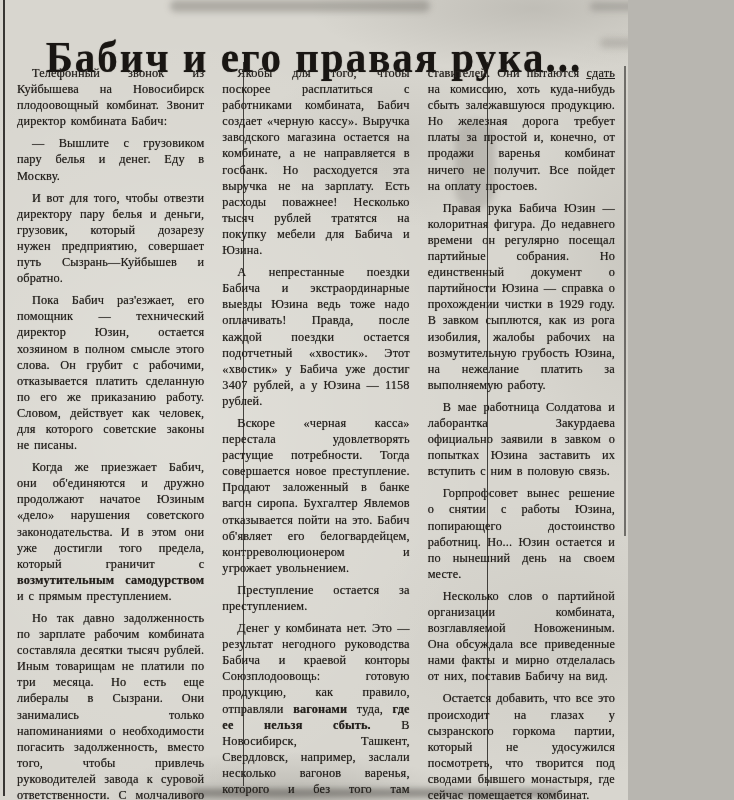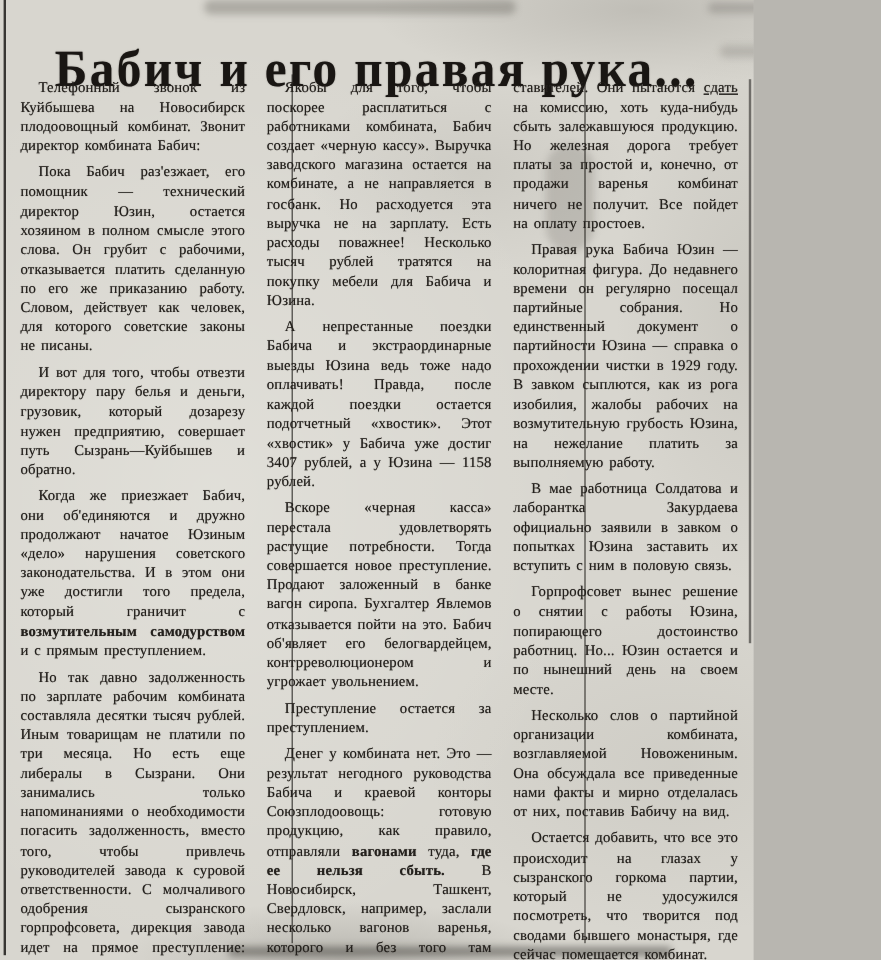--- a/index.html
+++ b/index.html
@@ -85,22 +85,23 @@
   <div class="rule-v rule-left"></div>
   <div class="rule-v rule-c1"></div>
   <div class="rule-v rule-c2"></div>
   <div class="rule-v rule-right"></div>
 
   <h1 class="headline">Бабич и его правая рука...</h1>
 
   <div class="columns">
     <div class="col">
         <p><span>Телефонный звонок из Куйбышева на Новосибирск плодоовощный комбинат. Звонит директор комбината Бабич:</span></p>
+        <p><span>— Вышлите с грузовиком пару белья и денег. Еду в Москву.</span></p>
+        <p><span>И вот для того, чтобы отвезти директору пару белья и деньги, грузовик, который дозарезу нужен предприятию, совершает путь Сызрань—Куйбышев и обратно.</span></p>
         <p><span>Пока Бабич раз'езжает, его помощник — технический директор Юзин, остается хозяином в полном смысле этого слова. Он грубит с рабочими, отказывается платить сделанную по его же приказанию работу. Словом, действует как человек, для которого советские законы не писаны.</span></p>
-        <p><span>И вот для того, чтобы отвезти директору пару белья и деньги, грузовик, который дозарезу нужен предприятию, совершает путь Сызрань—Куйбышев и обратно.</span></p>
         <p><span>Когда же приезжает Бабич, они об'единяются и дружно продолжают начатое Юзиным «дело» нарушения советского законодательства. И в этом они уже достигли того предела, который граничит с </span><span class="b">возмутительным самодурством</span><span> и с прямым преступлением.</span></p>
         <p><span>Но так давно задолженность по зарплате рабочим комбината составляла десятки тысяч рублей. Иным товарищам не платили по три месяца. Но есть еще либералы в Сызрани. Они занимались только напоминаниями о необходимости погасить задолженность, вместо того, чтобы привлечь руководителей завода к суровой ответственности. С молчаливого одобрения сызранского горпрофсовета, дирекция завода идет на прямое преступление: увольняет одних рабочих, предоставляет отпуск другим, не производя расчета. И по сей день в списках бухгалтерии числятся уволенные рабочие, не получившие заработок за апрель.</span></p>
       </div>
     <div class="col">
         <p><span>Якобы для того, чтобы поскорее расплатиться с работниками комбината, Бабич создает «черную кассу». Выручка заводского магазина остается на комбинате, а не направляется в госбанк. Но расходуется эта выручка не на зарплату. Есть расходы поважнее! Несколько тысяч рублей тратятся на покупку мебели для Бабича и Юзина.</span></p>
         <p><span>А непрестанные поездки Бабича и экстраординарные выезды Юзина ведь тоже надо оплачивать! Правда, после каждой поездки остается подотчетный «хвостик». Этот «хвостик» у Бабича уже достиг 3407 рублей, а у Юзина — 1158 рублей.</span></p>
         <p><span>Вскоре «черная касса» перестала удовлетворять растущие потребности. Тогда совершается новое преступление. Продают заложенный в банке вагон сиропа. Бухгалтер Явлемов отказывается пойти на это. Бабич об'являет его белогвардейцем, контрреволюционером и угрожает увольнением.</span></p>
         <p><span>Преступление остается за преступлением.</span></p>
         <p><span>Денег у комбината нет. Это — результат негодного руководства Бабича и краевой конторы Союзплодоовощь: готовую продукцию, как правило, отправляли </span><span class="b">вагонами</span><span> туда, </span><span class="b">где ее нельзя сбыть.</span><span> В Новосибирск, Ташкент, Свердловск, например, заслали несколько вагонов варенья, которого и без того там скопилось в пакгаузах сотни тонн. И вот комбинат шлет в эти города своих пред-</span></p>
       </div>

